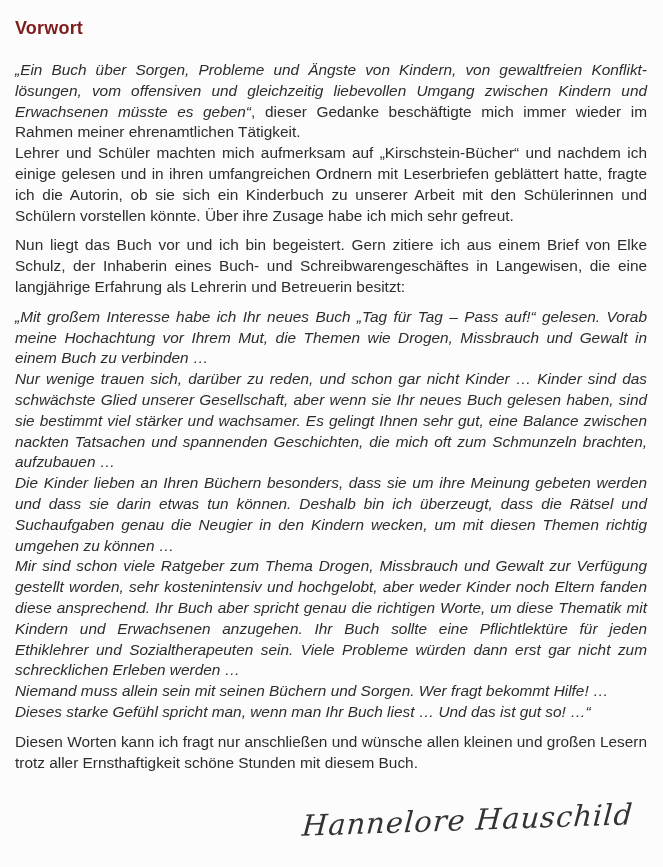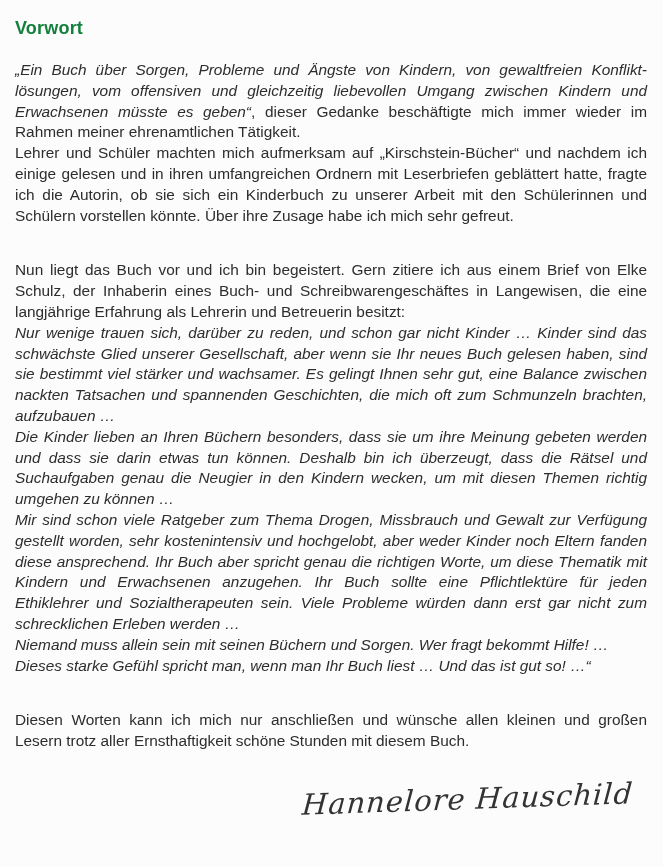--- a/index.html
+++ b/index.html
@@ -18,34 +18,34 @@
     box-sizing: border-box;
     width: 663px;
     height: 867px;
     padding: 14px 16px 0 15px;
   }
   .heading {
     font-size: 18px;
     font-weight: bold;
     letter-spacing: 0.2px;
     margin: 4px 0 0 0;
-    color: #15803d;
+    color: #7f1d1d;
   }
   .paragraph-list {
     margin-top: 21px;
     font-size: 15.4px;
     line-height: 20.8px;
     text-align: justify;
     text-align-last: left;
   }
   p.para {
     margin: 0;
   }
   p.para.gap {
-    margin-top: 34px;
+    margin-top: 9px;
   }
   .seg.it {
     font-style: italic;
   }
   .signature-block {
     margin-top: 30px;
     display: flex;
     justify-content: flex-end;
     padding-right: 14px;
   }
@@ -62,24 +62,25 @@
 </head>
 <body style="background: rgb(252, 252, 252); color: rgb(45, 45, 45);">
 
 <div class="page">
   <h1 class="heading">Vorwort</h1>
 
   <div class="paragraph-list">
       <p class="para"><span class="seg it">„Ein Buch über Sorgen, Probleme und Ängste von Kindern, von gewaltfreien Konflikt­lösungen, vom offensiven und gleichzeitig liebevollen Umgang zwischen Kindern und Erwachsenen müsste es geben“</span><span class="seg">, dieser Gedanke beschäftigte mich immer wieder im Rahmen meiner ehrenamtlichen Tätigkeit.</span></p>
       <p class="para"><span class="seg">Lehrer und Schüler machten mich aufmerksam auf „Kirschstein-Bücher“ und nachdem ich einige gelesen und in ihren umfangreichen Ordnern mit Leserbriefen geblättert hatte, fragte ich die Autorin, ob sie sich ein Kinderbuch zu unserer Arbeit mit den Schülerinnen und Schülern vorstellen könnte. Über ihre Zusage habe ich mich sehr gefreut.</span></p>
       <p class="para gap"><span class="seg">Nun liegt das Buch vor und ich bin begeistert. Gern zitiere ich aus einem Brief von Elke Schulz, der Inhaberin eines Buch- und Schreibwarengeschäftes in Langewisen, die eine langjährige Erfahrung als Lehrerin und Betreuerin besitzt:</span></p>
+      <p class="para gap"><span class="seg it">„Mit großem Interesse habe ich Ihr neues Buch „Tag für Tag – Pass auf!“ gelesen. Vorab meine Hochachtung vor Ihrem Mut, die Themen wie Drogen, Missbrauch und Gewalt in einem Buch zu verbinden …</span></p>
       <p class="para"><span class="seg it">Nur wenige trauen sich, darüber zu reden, und schon gar nicht Kinder … Kinder sind das schwächste Glied unserer Gesellschaft, aber wenn sie Ihr neues Buch gelesen haben, sind sie bestimmt viel stärker und wachsamer. Es gelingt Ihnen sehr gut, eine Balance zwischen nackten Tatsachen und spannenden Geschichten, die mich oft zum Schmun­zeln brachten, aufzubauen …</span></p>
       <p class="para"><span class="seg it">Die Kinder lieben an Ihren Büchern besonders, dass sie um ihre Meinung gebeten wer­den und dass sie darin etwas tun können. Deshalb bin ich überzeugt, dass die Rätsel und Suchaufgaben genau die Neugier in den Kindern wecken, um mit diesen Themen richtig umgehen zu können …</span></p>
       <p class="para"><span class="seg it">Mir sind schon viele Ratgeber zum Thema Drogen, Missbrauch und Gewalt zur Verfü­gung gestellt worden, sehr kostenintensiv und hochgelobt, aber weder Kinder noch Eltern fanden diese ansprechend. Ihr Buch aber spricht genau die richtigen Worte, um diese Thematik mit Kindern und Erwachsenen anzugehen. Ihr Buch sollte eine Pflichtlektüre für jeden Ethiklehrer und Sozialtherapeuten sein. Viele Probleme würden dann erst gar nicht zum schrecklichen Erleben werden …</span></p>
       <p class="para"><span class="seg it">Niemand muss allein sein mit seinen Büchern und Sorgen. Wer fragt bekommt Hilfe! …</span></p>
       <p class="para"><span class="seg it">Dieses starke Gefühl spricht man, wenn man Ihr Buch liest … Und das ist gut so! …“</span></p>
-      <p class="para gap"><span class="seg">Diesen Worten kann ich mich nur anschließen und wünsche allen kleinen und großen Lesern trotz aller Ernsthaftigkeit schöne Stunden mit diesem Buch.</span></p>
+      <p class="para gap"><span class="seg">Diesen Worten kann ich fragt nur anschließen und wünsche allen kleinen und großen Lesern trotz aller Ernsthaftigkeit schöne Stunden mit diesem Buch.</span></p>
     </div>
 
   <div class="signature-block">
     <span class="signature">Hannelore Hauschild</span>
   </div>
 </div>
 
 </body></html>

